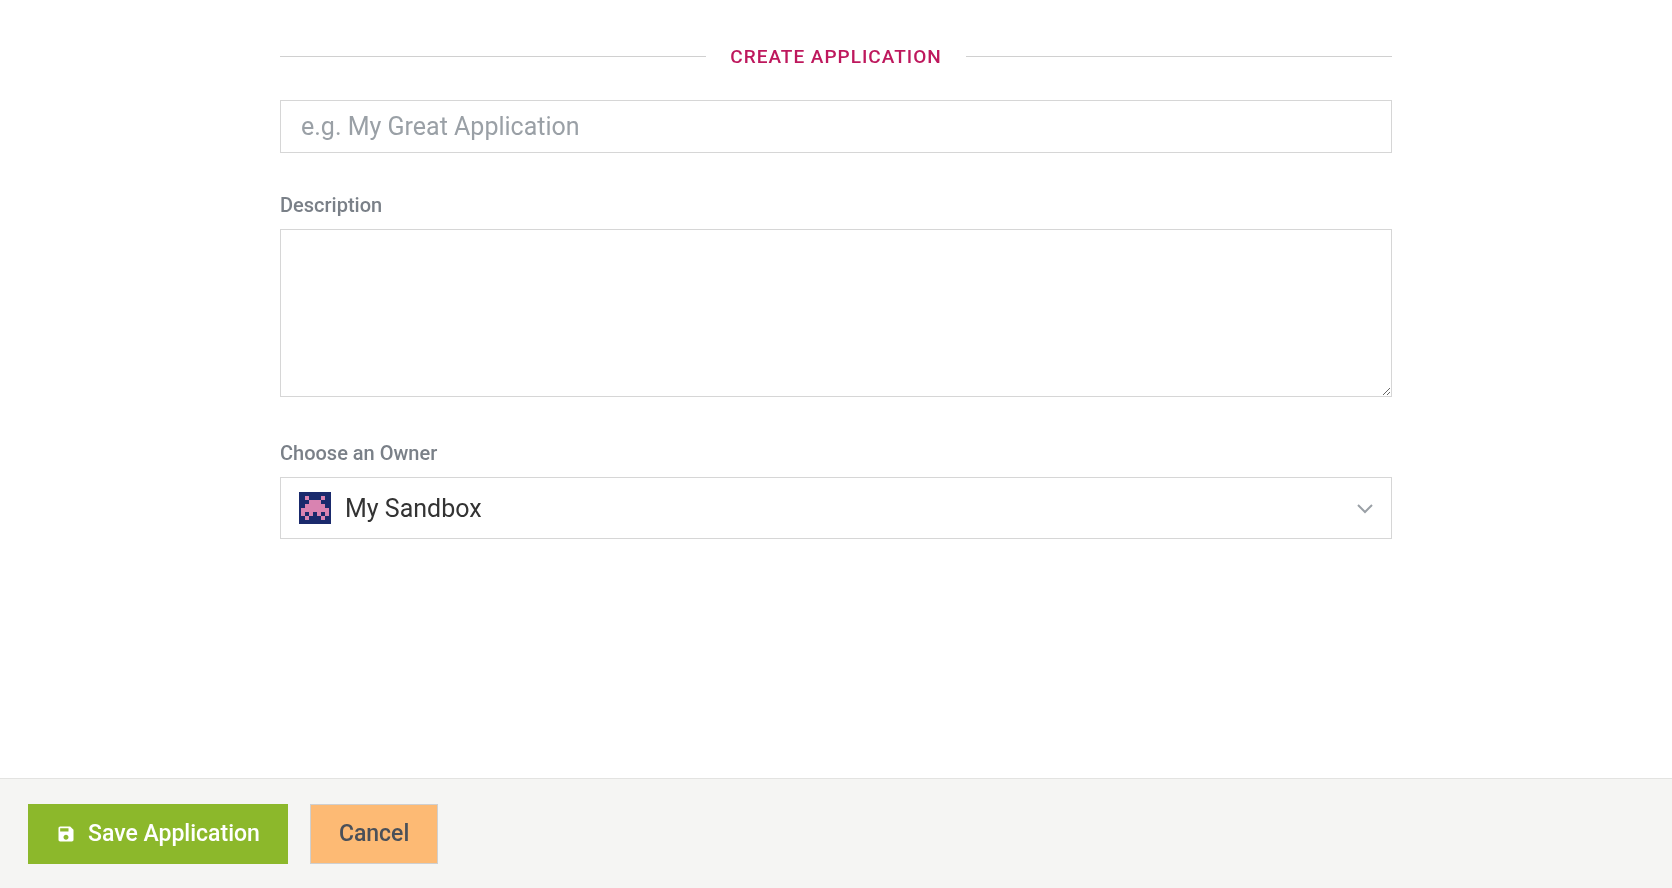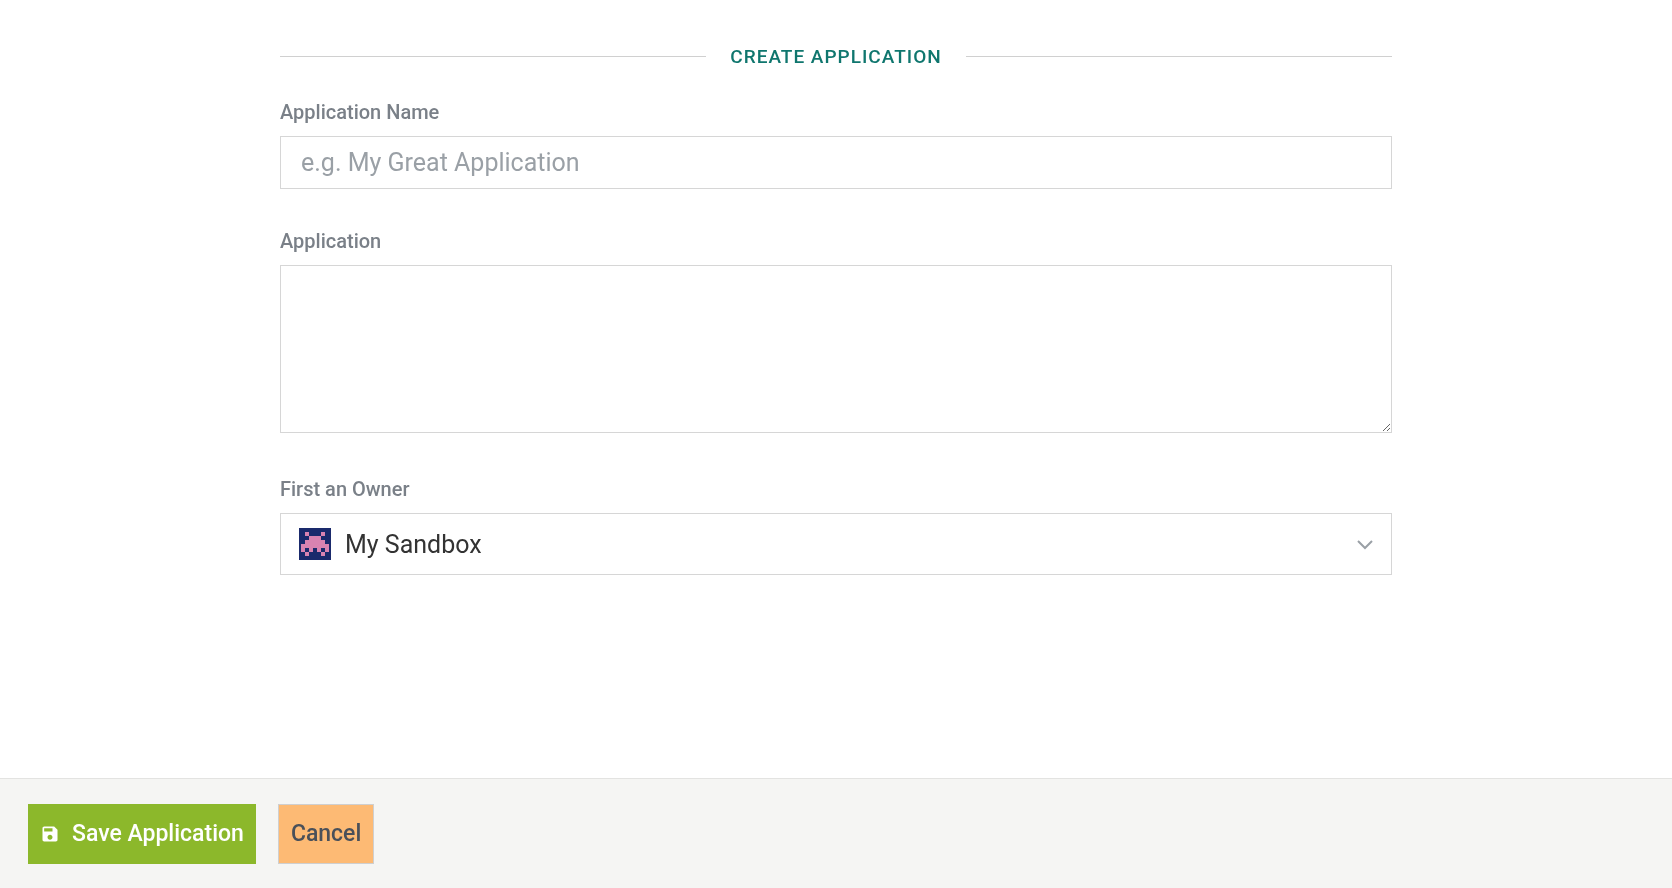--- a/index.html
+++ b/index.html
@@ -25,21 +25,21 @@
     .section-header .line {
       flex: 1;
       height: 1px;
       background: #d0d0d0;
     }
     .section-header .title {
       padding: 0 24px;
       font-size: 19px;
       font-weight: 500;
       letter-spacing: 1px;
-      color: #0f766e;
+      color: #be185d;
     }
     .intro-text {
       font-size: 24px;
       line-height: 1.45;
       color: #6a7078;
       margin-bottom: 55px;
     }
     .form-group {
       margin-bottom: 40px;
     }
@@ -110,21 +110,21 @@
       height: 110px;
       background: #f5f5f3;
       border-top: 1px solid #e3e3e1;
       display: flex;
       align-items: center;
       padding: 0 28px;
       gap: 22px;
     }
     .btn {
       height: 60px;
-      padding: 0 12px;
+      padding: 0 28px;
       font-size: 23px;
       font-weight: 500;
       border: none;
       cursor: pointer;
       display: inline-flex;
       align-items: center;
       gap: 12px;
       font-family: inherit;
     }
     .btn-primary {
@@ -146,31 +146,30 @@
 <div class="content-area">
 
   <div class="section-header">
     <div class="line"></div>
     <div class="title">CREATE APPLICATION</div>
     <div class="line"></div>
   </div>
 
 
   <div class="form-group">
-    <label class="form-label">Application Name</label>
     <input type="text" class="text-input" placeholder="e.g. My Great Application" style="">
   </div>
 
   <div class="form-group">
-    <label class="form-label">Application</label>
+    <label class="form-label">Description</label>
     <textarea class="textarea-input" style=""></textarea>
   </div>
 
   <div class="form-group" style="margin-bottom:0">
-    <label class="form-label">First an Owner</label>
+    <label class="form-label">Choose an Owner</label>
     <div class="select-wrap">
       <span class="select-icon-slot">
         <svg width="32" height="32" viewBox="0 0 16 16">
           <rect x="0" y="0" width="16" height="16" fill="#1a2a6c"></rect>
           <g fill="#d983b1">
             <rect x="3" y="2" width="2" height="2"></rect>
             <rect x="11" y="2" width="2" height="2"></rect>
             <rect x="5" y="4" width="6" height="2"></rect>
             <rect x="3" y="6" width="10" height="2"></rect>
             <rect x="1" y="8" width="2" height="4"></rect>

